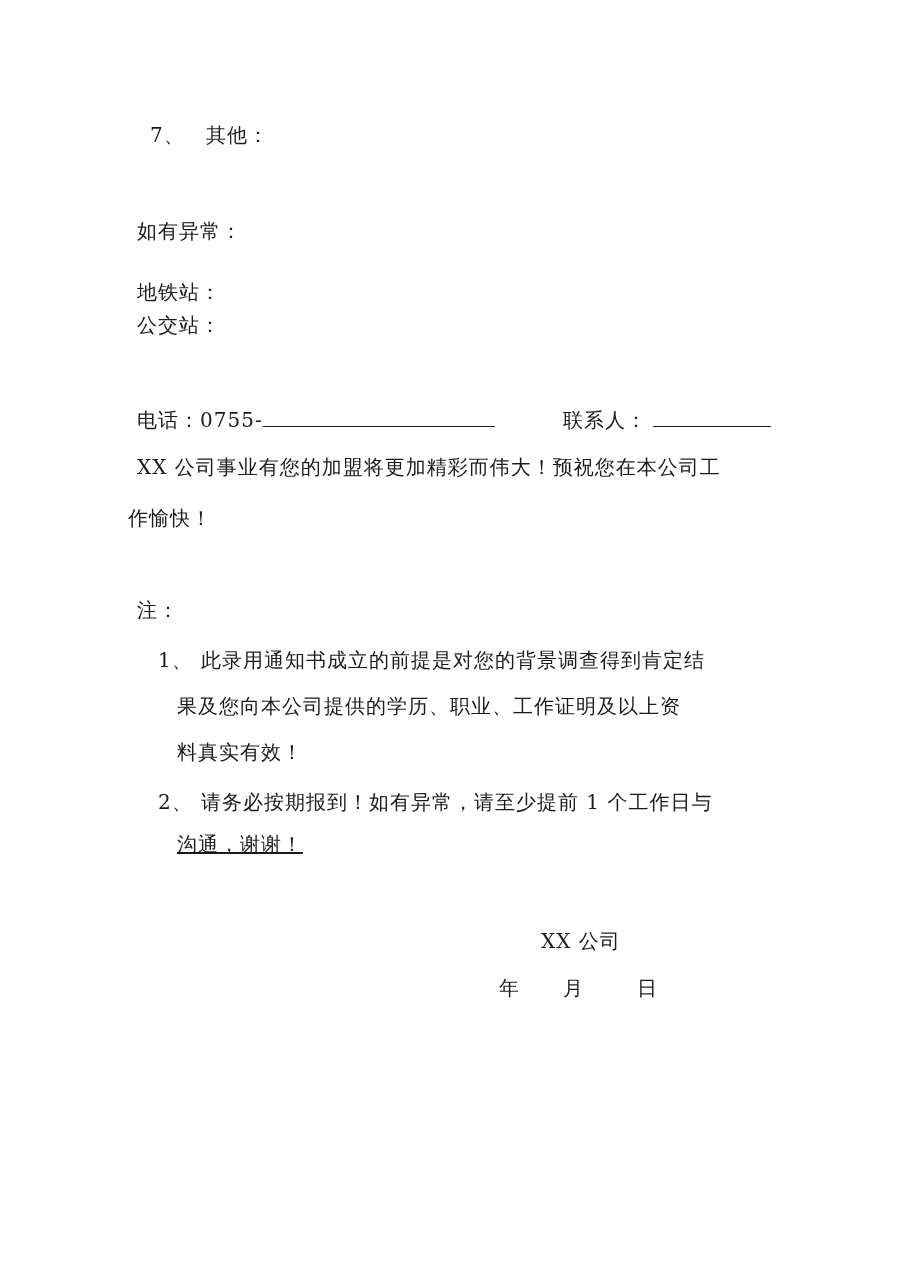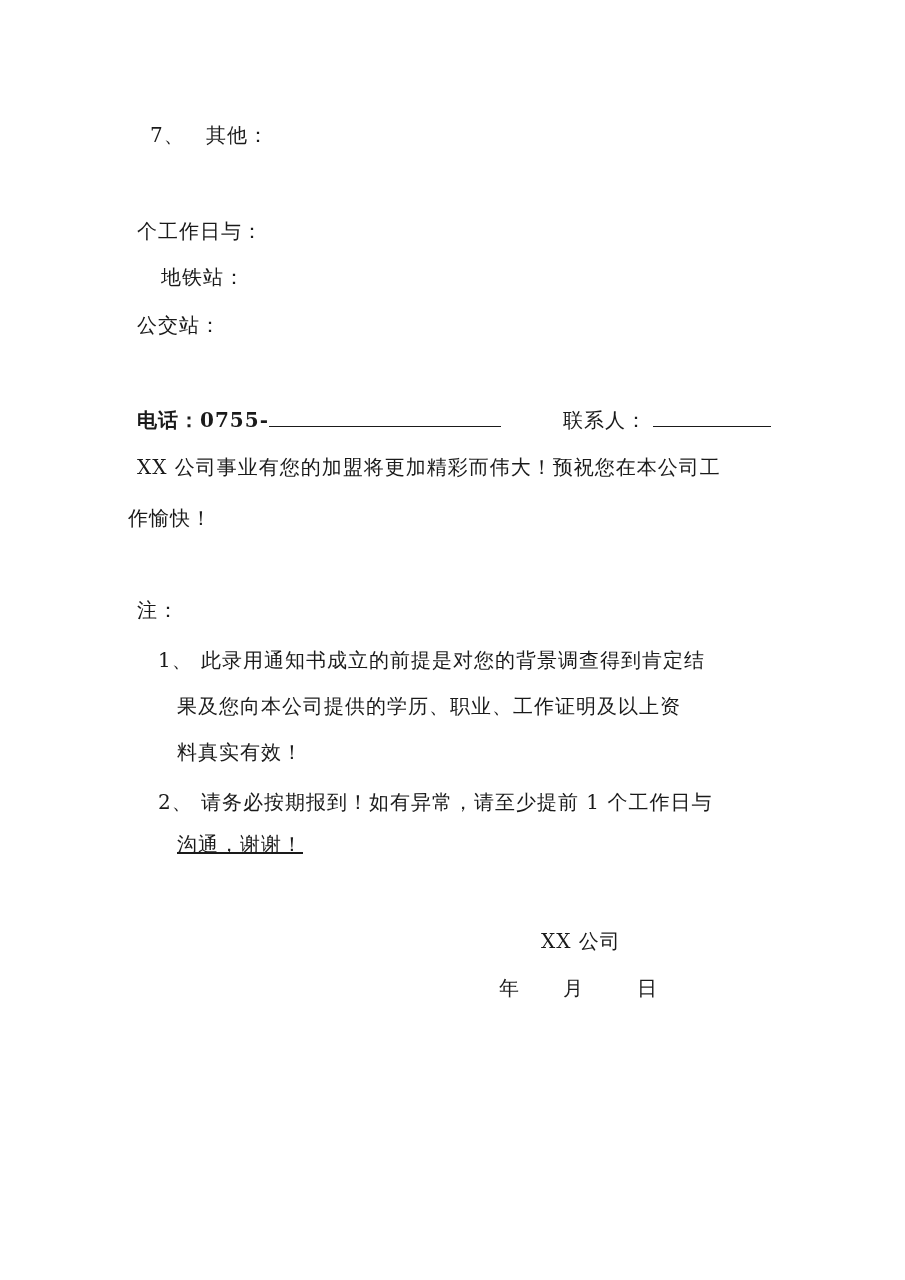--- a/index.html
+++ b/index.html
@@ -20,25 +20,25 @@
 </head>
 <body>
 
 <div>
 
   <div class="line" style="left:150px; top:123px;">
     <span>7、</span>
     <span style="margin-left:14px;">其他：</span>
   </div>
 
-  <div class="line" style="left:137px; top:219px;">个工作日与：</div>
-  <div class="line" style="left:137px; top:265px;margin-left:24px;">地铁站：</div>
+  <div class="line" style="left:137px; top:219px;">如有异常：</div>
+  <div class="line" style="left:137px; top:280px;">地铁站：</div>
   <div class="line" style="left:137px; top:313px;">公交站：</div>
 
-  <div class="line" style="left:137px; top:408px;font-weight:bold;">
+  <div class="line" style="left:137px; top:408px;">
     <span>电话：0755-</span><span class="uline" style="width:232px;"></span>
   </div>
   <div class="line" style="left:563px; top:408px;">
     <span>联系人：</span><span class="uline" style="width:118px; margin-left:6px;"></span>
   </div>
 
   <div class="line" style="left:137px; top:455px;">XX 公司事业有您的加盟将更加精彩而伟大！预祝您在本公司工</div>
   <div class="line" style="left:128px; top:506px;">作愉快！</div>
 
   <div class="line" style="left:137px; top:598px;">注：</div>

